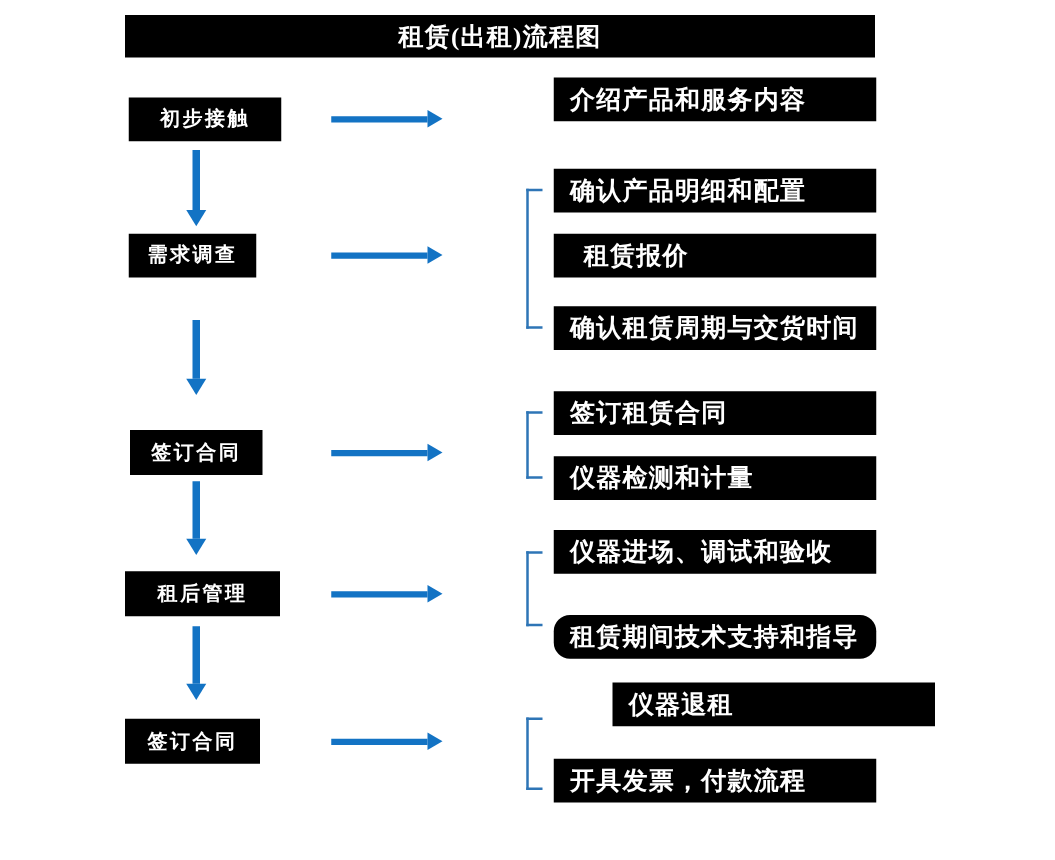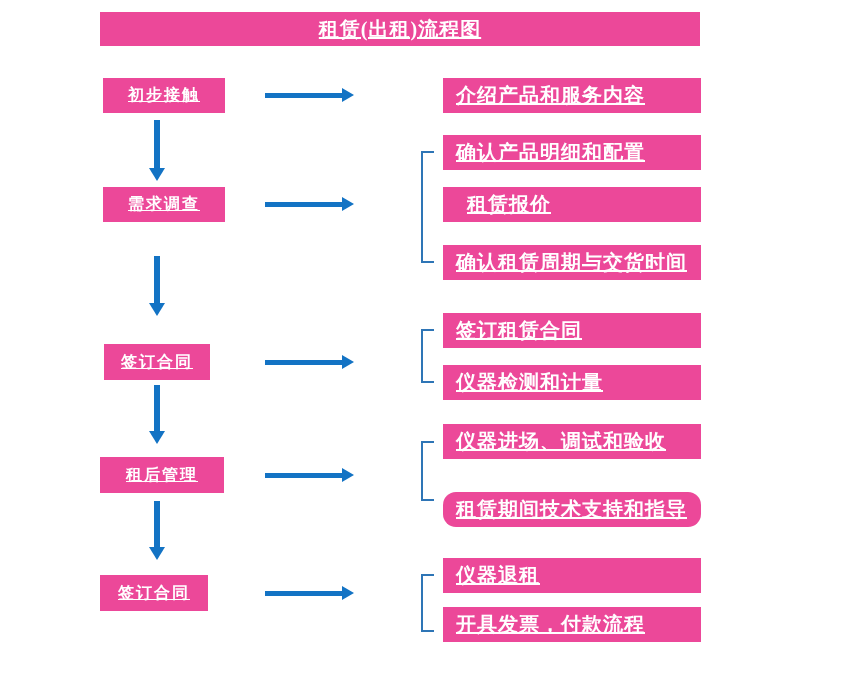--- a/index.html
+++ b/index.html
@@ -3,23 +3,23 @@
 <meta charset="utf-8">
 <style>
   html,body { margin:0; padding:0; }
   body {
     width:844px; height:688px; background:#ffffff; overflow:hidden;
     font-family:"Liberation Serif","DejaVu Serif",serif;
   }
   #canvas { position:relative; width:844px; height:688px; background:#ffffff; }
 
   .blue-box {
-    position:absolute; background:#ec4899; color:#ffffff;
+    position:absolute; background:#000000; color:#ffffff;
     font-weight:bold; display:flex; align-items:center;
-    box-sizing:border-box; white-space:nowrap; overflow:hidden;text-decoration:underline;
+    box-sizing:border-box; white-space:nowrap; overflow:hidden;
   }
   .title-bar {
     left:100px; top:12px; width:600px; height:34px;
     justify-content:center; font-size:20px; letter-spacing:1px;
   }
   .stage-box {
     justify-content:center; font-size:16px; letter-spacing:2px; height:36px;
   }
   .detail-box {
     left:443px; width:258px; height:35px;
@@ -45,34 +45,34 @@
   }
 </style>
 </head>
 <body>
 
 <div id="canvas">
 
   <div class="blue-box title-bar">租赁(出租)流程图</div>
 
   <div class="blue-box stage-box" style="left:103px; top:78px;  width:122px; height:35px;">初步接触</div>
-  <div class="blue-box stage-box" style="left:103px; top:187px; width:122px; height:35px;">需求调查</div>
+  <div class="blue-box stage-box" style="left:103px; top:187px; width:102px; height:35px;">需求调查</div>
   <div class="blue-box stage-box" style="left:104px; top:344px; width:106px;">签订合同</div>
   <div class="blue-box stage-box" style="left:100px; top:457px; width:124px;">租后管理</div>
   <div class="blue-box stage-box" style="left:100px; top:575px; width:108px;">签订合同</div>
 
-  <div class="blue-box detail-box" style="top:78px;">介绍产品和服务内容</div>
+  <div class="blue-box detail-box" style="top:62px;">介绍产品和服务内容</div>
   <div class="blue-box detail-box" style="top:135px;">确认产品明细和配置</div>
   <div class="blue-box detail-box" style="top:187px;padding-left:24px;">租赁报价</div>
   <div class="blue-box detail-box" style="top:245px;">确认租赁周期与交货时间</div>
   <div class="blue-box detail-box" style="top:313px;">签订租赁合同</div>
   <div class="blue-box detail-box" style="top:365px;">仪器检测和计量</div>
   <div class="blue-box detail-box" style="top:424px;">仪器进场、调试和验收</div>
   <div class="blue-box detail-box" style="top:492px;border-radius:13px;">租赁期间技术支持和指导</div>
-  <div class="blue-box detail-box" style="top:558px;">仪器退租</div>
+  <div class="blue-box detail-box" style="top:546px;margin-left:47px;">仪器退租</div>
   <div class="blue-box detail-box" style="top:607px;">开具发票，付款流程</div>
 
   <div class="harrow" style="left:265px; top:88px;">
       <div class="h-shaft"></div>
       <div class="h-head"></div>
     </div>
   <div class="harrow" style="left:265px; top:197px;">
       <div class="h-shaft"></div>
       <div class="h-head"></div>
     </div>

